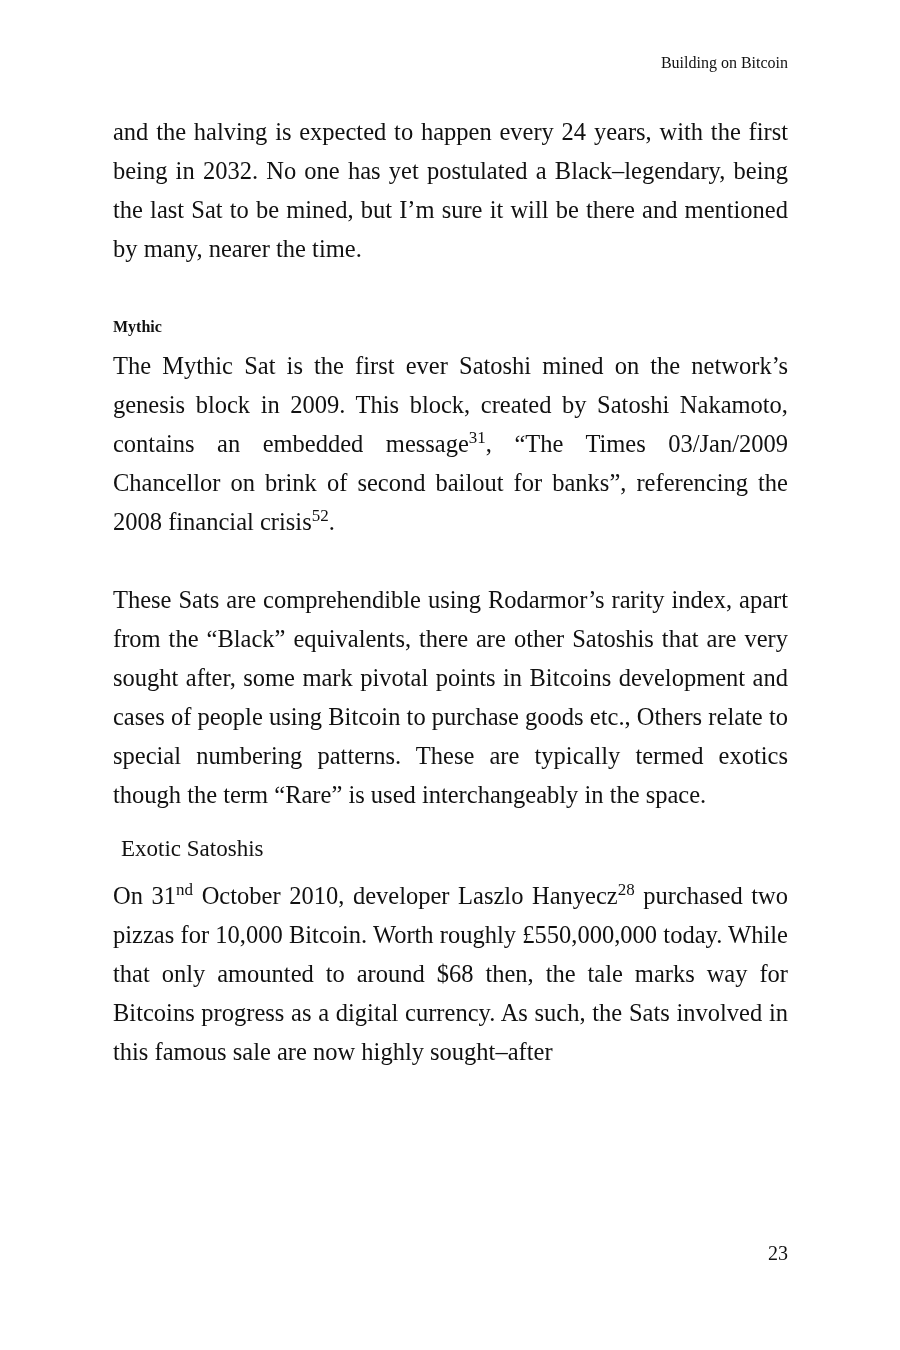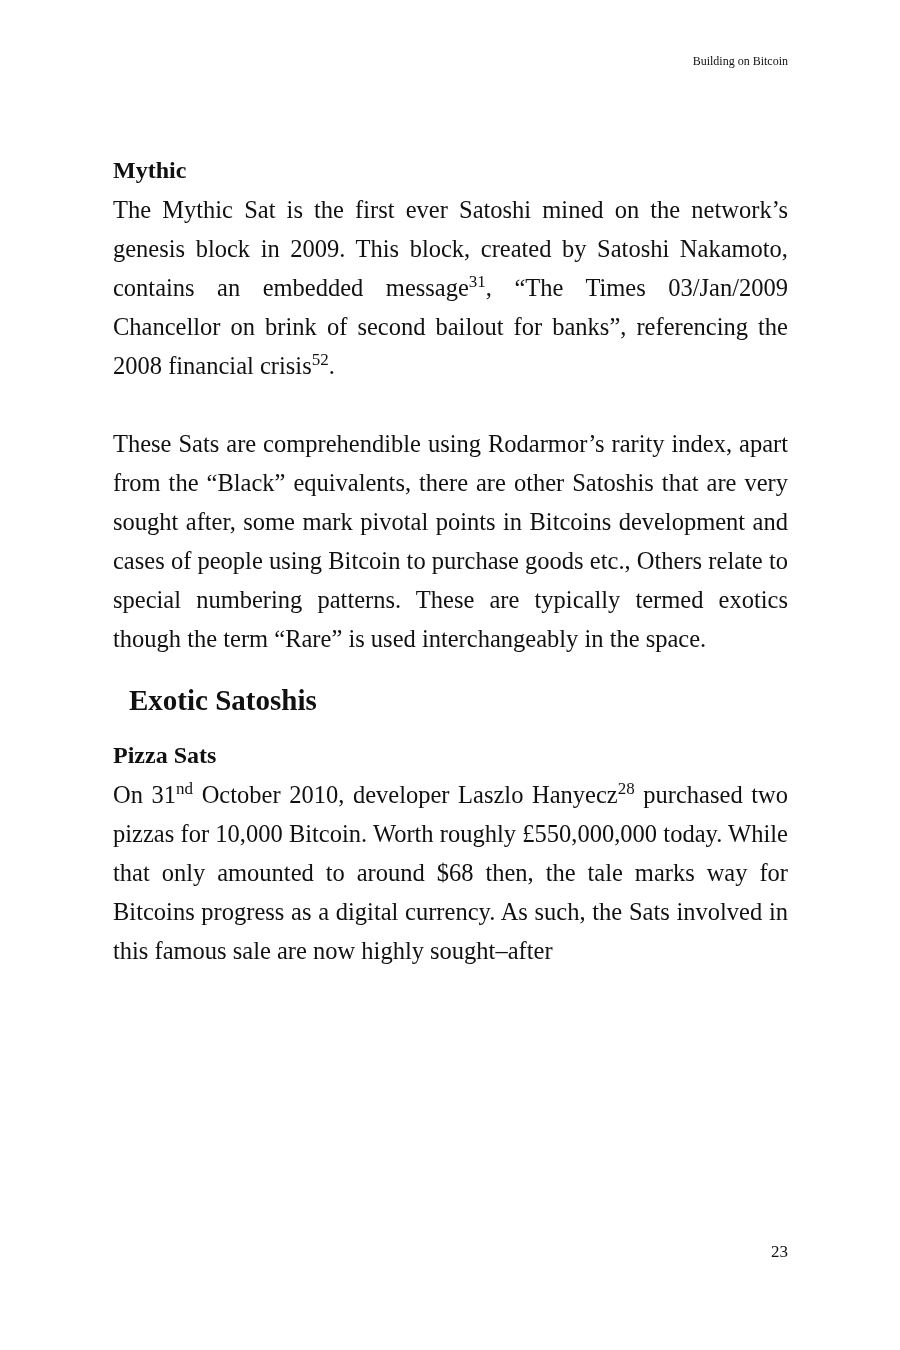--- a/index.html
+++ b/index.html
@@ -1,38 +1,38 @@
 <!DOCTYPE html>
 <html><head>
   <meta charset="utf-8">
   <style>
     html, body { margin: 0; padding: 0; background: #ffffff; }
     body { width: 900px; height: 1350px; position: relative; overflow: hidden;
       font-family: "DejaVu Serif", "Liberation Serif", serif; color: #111; }
-    .running-header { position: absolute; top: 54px; right: 112px; font-size: 12px;
+    .running-header { position: absolute; top: 54px; right: 112px; font-size: 16px;
       font-family: "Liberation Serif", serif; }
     .content { position: absolute; left: 113px; top: 112px; width: 675px;
       font-family: "Liberation Serif", serif; font-size: 24.5px; line-height: 39px; }
     .content p { margin: 0; text-align: justify; }
     .gap { height: 39px; }
-    .h3 { font-weight: bold; font-size: 24px; line-height: 39px; margin: 0; }
-    .h2 { font-weight: bold; font-size: 29px; line-height: 39px; margin: 16px; padding-top: 7px; }
+    .h3 { font-weight: bold; font-size: 16px; line-height: 39px; margin: 0; }
+    .h2 { font-weight: normal; font-size: 23px; line-height: 39px; margin: 8px; padding-top: 7px; }
     sup { font-size: 17px; line-height: 0; vertical-align: 9px; }
-    .page-number { position: absolute; top: 1242px; right: 112px; font-size: 17px;
+    .page-number { position: absolute; top: 1242px; right: 112px; font-size: 20px;
       font-family: "Liberation Serif", serif; }
   </style>
 </head>
 <body>
 
 <div class="running-header">Building on Bitcoin</div>
 
 <div class="content">
+  <p>and the halving is expected to happen every 24 years, with the first being in 2032. No one has yet postulated a Black–legendary, being the last Sat to be mined, but I’m sure it will be there and mentioned by many, nearer the time.</p>
   <div class="gap"></div>
   <div class="h3">Mythic</div>
   <p><span>The Mythic Sat is the first ever Satoshi mined on the network’s genesis block in 2009. This block, created by Satoshi Nakamoto, contains an embedded message</span><sup>31</sup><span>, “The Times 03/Jan/2009 Chancellor on brink of second bailout for banks”, referencing the 2008 financial crisis</span><sup>52</sup><span>.</span></p>
   <div class="gap"></div>
   <p>These Sats are comprehendible using Rodarmor’s rarity index, apart from the “Black” equivalents, there are other Satoshis that are very sought after, some mark pivotal points in Bitcoins development and cases of people using Bitcoin to purchase goods etc., Others relate to special numbering patterns. These are typically termed exotics though the term “Rare” is used interchangeably in the space.</p>
   <div class="h2">Exotic Satoshis</div>
-  <div class="h3">Pizza Sats</div>
   <p><span>On 31</span><sup>nd</sup><span> October 2010, developer Laszlo Hanyecz</span><sup>28</sup><span> purchased two pizzas for 10,000 Bitcoin. Worth roughly £550,000,000 today. While that only amounted to around $68 then, the tale marks way for Bitcoins progress as a digital currency. As such, the Sats involved in this famous sale are now highly sought–after</span></p>
 </div>
 
 <div class="page-number">23</div>
 
 </body></html>

